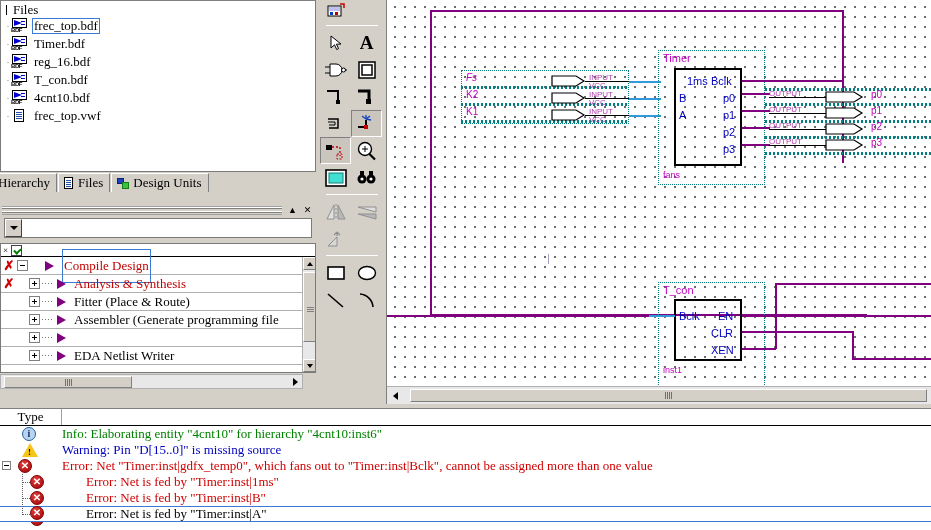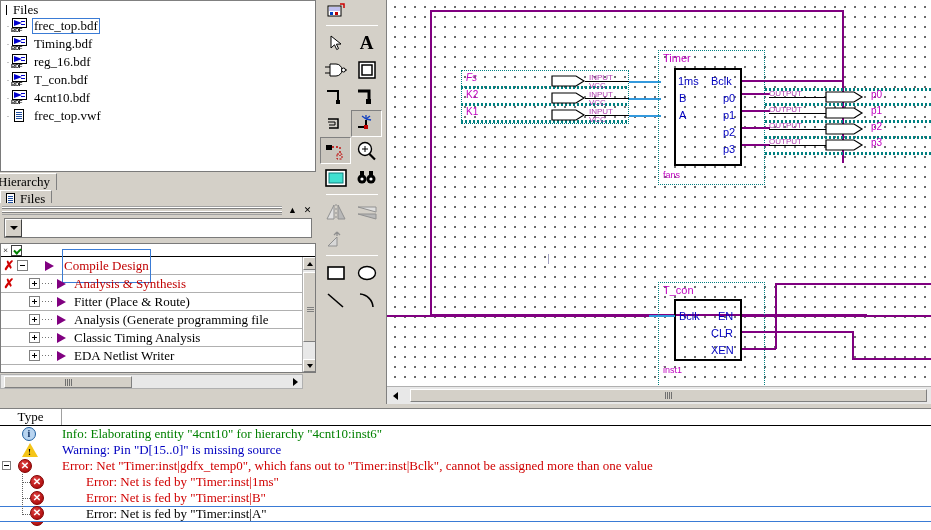--- a/index.html
+++ b/index.html
@@ -77,21 +77,21 @@
     padding: 0 2px; line-height: 14px;
   }
   .file-row.selected .file-name {
     border: 1px solid #3a7bd5; background: #ffffff;
     padding: 0 1px;
   }
 
   
   #pn-tabs {
     position: absolute; left: 0; top: 173px; width: 316px; height: 20px;
-    display: flex; align-items: flex-start; flex-direction: column;
+    display: flex; align-items: flex-start;
   }
   .pn-tab {
     height: 19px; display: flex; align-items: center; gap: 3px;
     padding: 0 6px 0 5px;
     background: #d4d0c8;
     border: 1px solid #fff; border-right-color: #808080; border-bottom: none;
     font-family: "Liberation Serif", serif; font-size: 13px; color: #000;
     margin-right: 1px;
   }
   .pn-tab:first-child { margin-left: -8px; }
@@ -379,21 +379,21 @@
 
         <div class="file-row">
           <span class="dots">·</span>
           <span class="bdf-ico">
             <span class="box"></span>
               <span class="arrow"></span>
             <span class="stub1"></span>
               <span class="stub2"></span>
             <span class="lbl">BDF</span>
           </span>
-          <span class="file-name">Timing.bdf</span>
+          <span class="file-name">Timer.bdf</span>
         </div>
 
         <div class="file-row">
           <span class="dots">·</span>
           <span class="bdf-ico">
             <span class="box"></span>
               <span class="arrow"></span>
             <span class="stub1"></span>
               <span class="stub2"></span>
             <span class="lbl">BDF</span>
@@ -506,30 +506,29 @@
           <span class="task-arrow"></span>
           <span class="task-label">Fitter (Place &amp; Route)</span>
         </div>
 
         <div class="task-row">
           <span class="task-status"></span>
           <span class="task-indent"></span>
           <span class="task-expander plus"></span>
           <span class="task-dotline">····</span>
           <span class="task-arrow"></span>
-          <span class="task-label">Analysis (Generate programming file</span>
+          <span class="task-label">Assembler (Generate programming file</span>
         </div>
 
         <div class="task-row">
           <span class="task-status"></span>
           <span class="task-indent"></span>
           <span class="task-expander plus"></span>
           <span class="task-dotline">····</span>
           <span class="task-arrow"></span>
-          <span class="task-label">Classic Timing Analysis</span>
         </div>
 
         <div class="task-row">
           <span class="task-status"></span>
           <span class="task-indent"></span>
           <span class="task-expander plus"></span>
           <span class="task-dotline">····</span>
           <span class="task-arrow"></span>
           <span class="task-label">EDA Netlist Writer</span>
         </div>
@@ -763,21 +762,21 @@
         <path d="M1 3 L25 3 L33 8 L25 13 L1 13 Z" fill="#fff" stroke="#000" stroke-width="1.2"></path>
       </svg>
       <div class="pinlabel-s" style="left:202px;top:107px;">INPUT</div>
       <div class="pinlabel-s" style="left:202px;top:115px;">VCC</div>
       <div class="wire-k" style="left:198px;top:115px;width:48px;"></div>
       <div class="wire-b" style="left:242px;top:115px;width:32px;"></div>
 
       <div class="blk-dashed" style="left:271px;top:50px;width:107px;height:135px;"></div>
       <div class="sch-label" style="left:276px;top:52px;color:#c000c0;font-size:11px;">Timer</div>
       <div class="blk-box" style="left:287px;top:68px;width:68px;height:98px;"></div>
-      <div class="sch-port" style="left:291px;top:75px;">1ms</div>
+      <div class="sch-port" style="left:300px;top:75px;">1ms</div>
       <div class="sch-port" style="left:292px;top:92px;">B</div>
       <div class="sch-port" style="left:292px;top:109px;">A</div>
       <div class="sch-port" style="left:324px;top:75px;">Bclk</div>
       <div class="sch-port" style="left:336px;top:92px;">p0</div>
       <div class="sch-port" style="left:336px;top:109px;">p1</div>
       <div class="sch-port" style="left:336px;top:126px;">p2</div>
       <div class="sch-port" style="left:336px;top:143px;">p3</div>
       <div class="sch-label" style="left:276px;top:170px;color:#c000c0;font-size:9px;">fans</div>
 
       <div class="wire-p" style="left:355px;top:80px;width:101px;height:1.5px;"></div>

